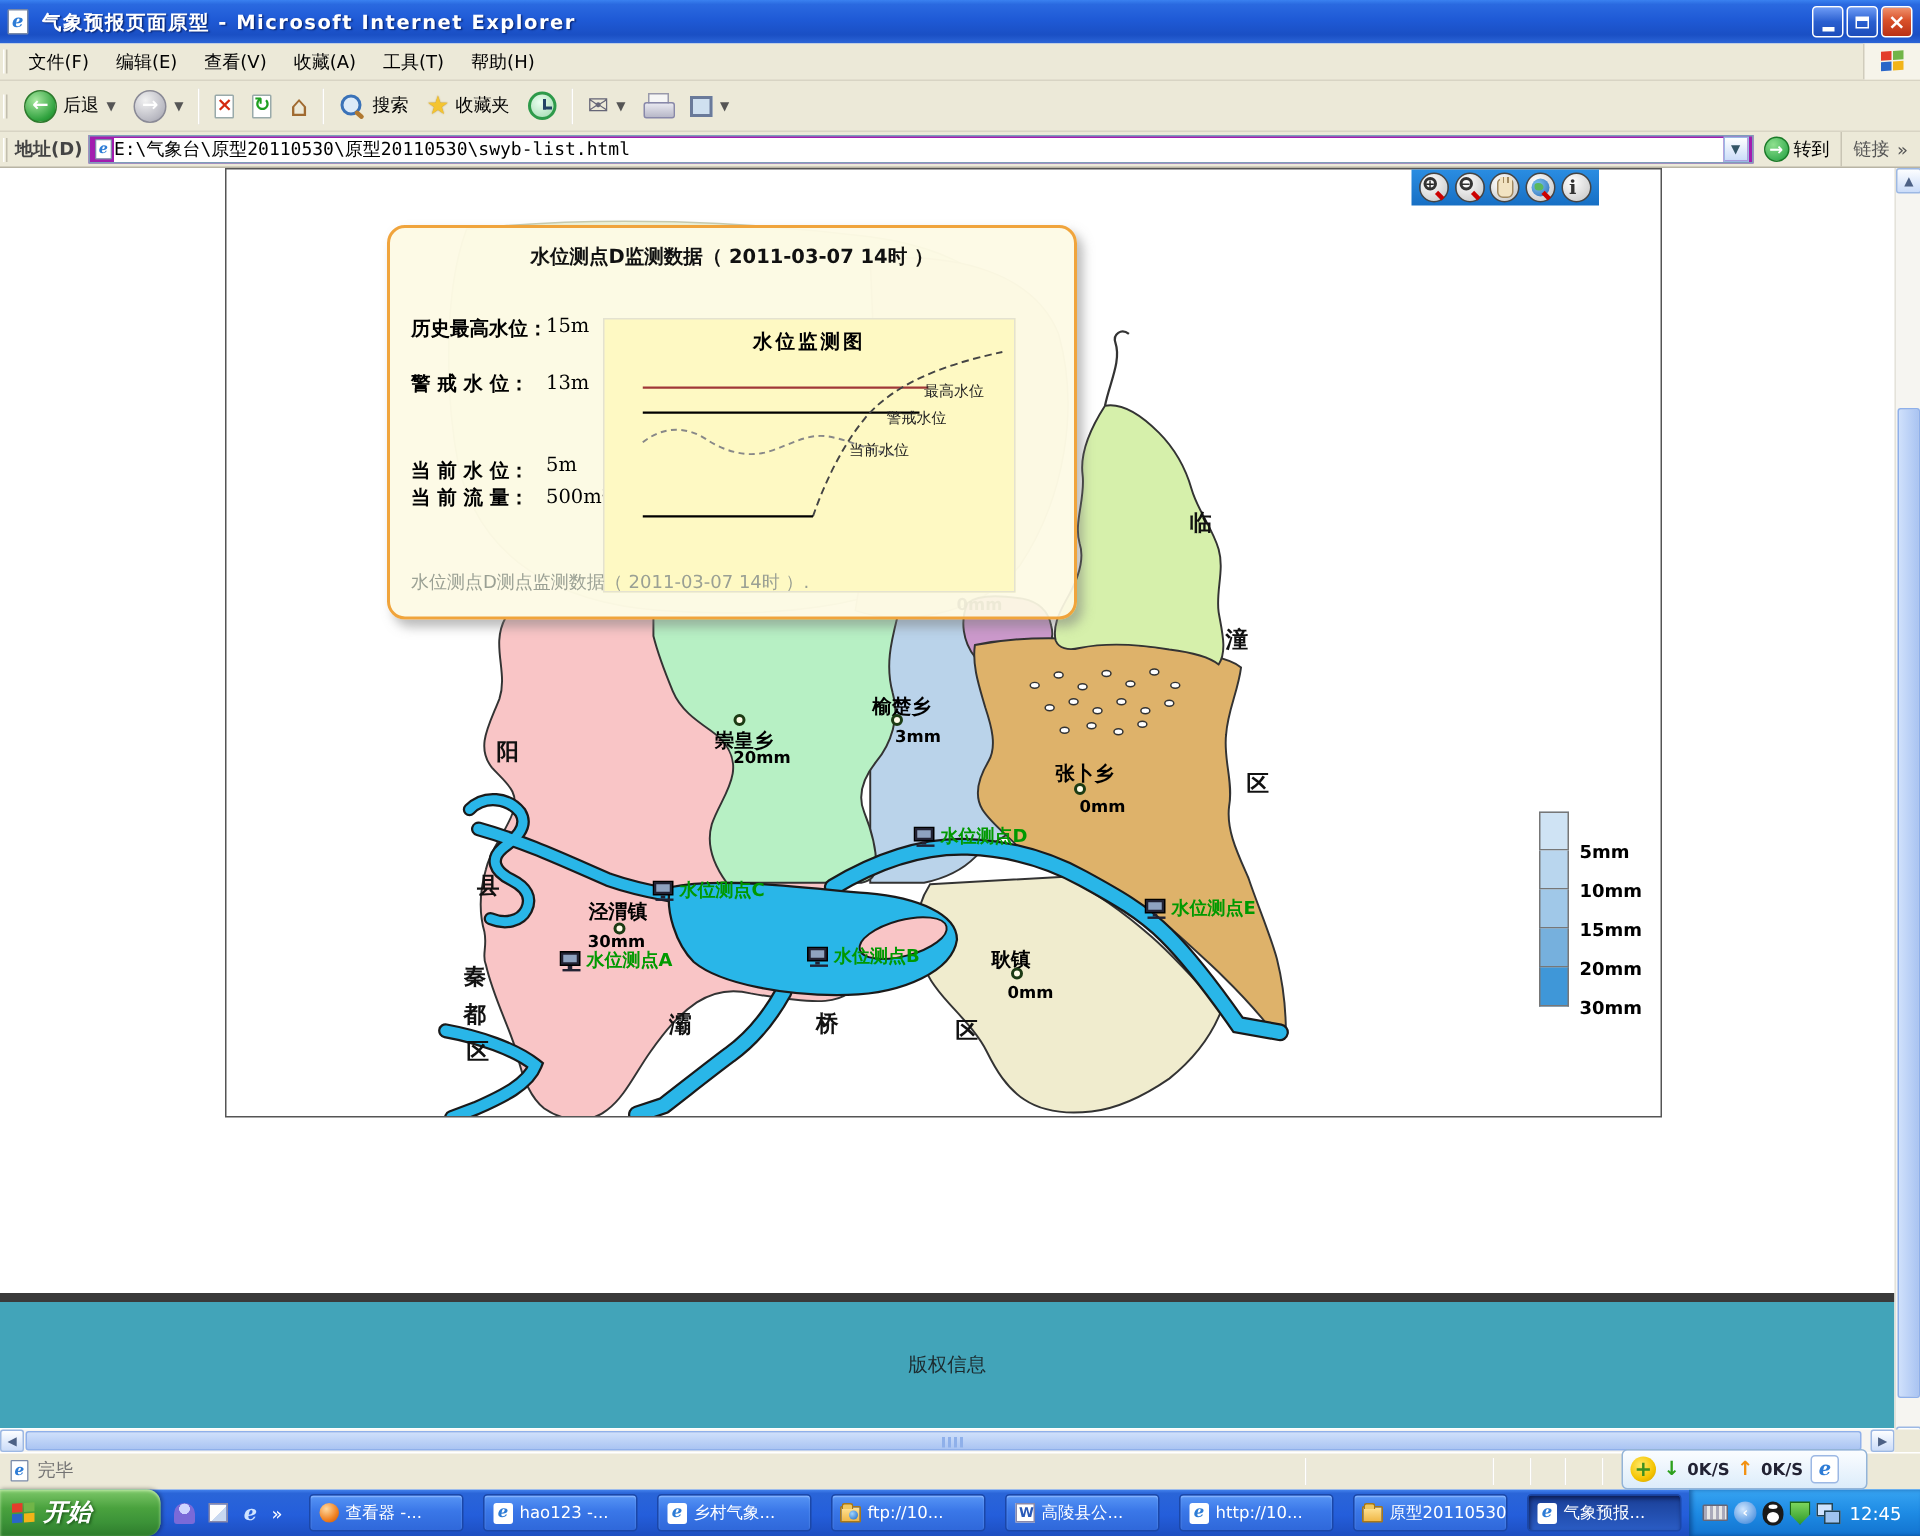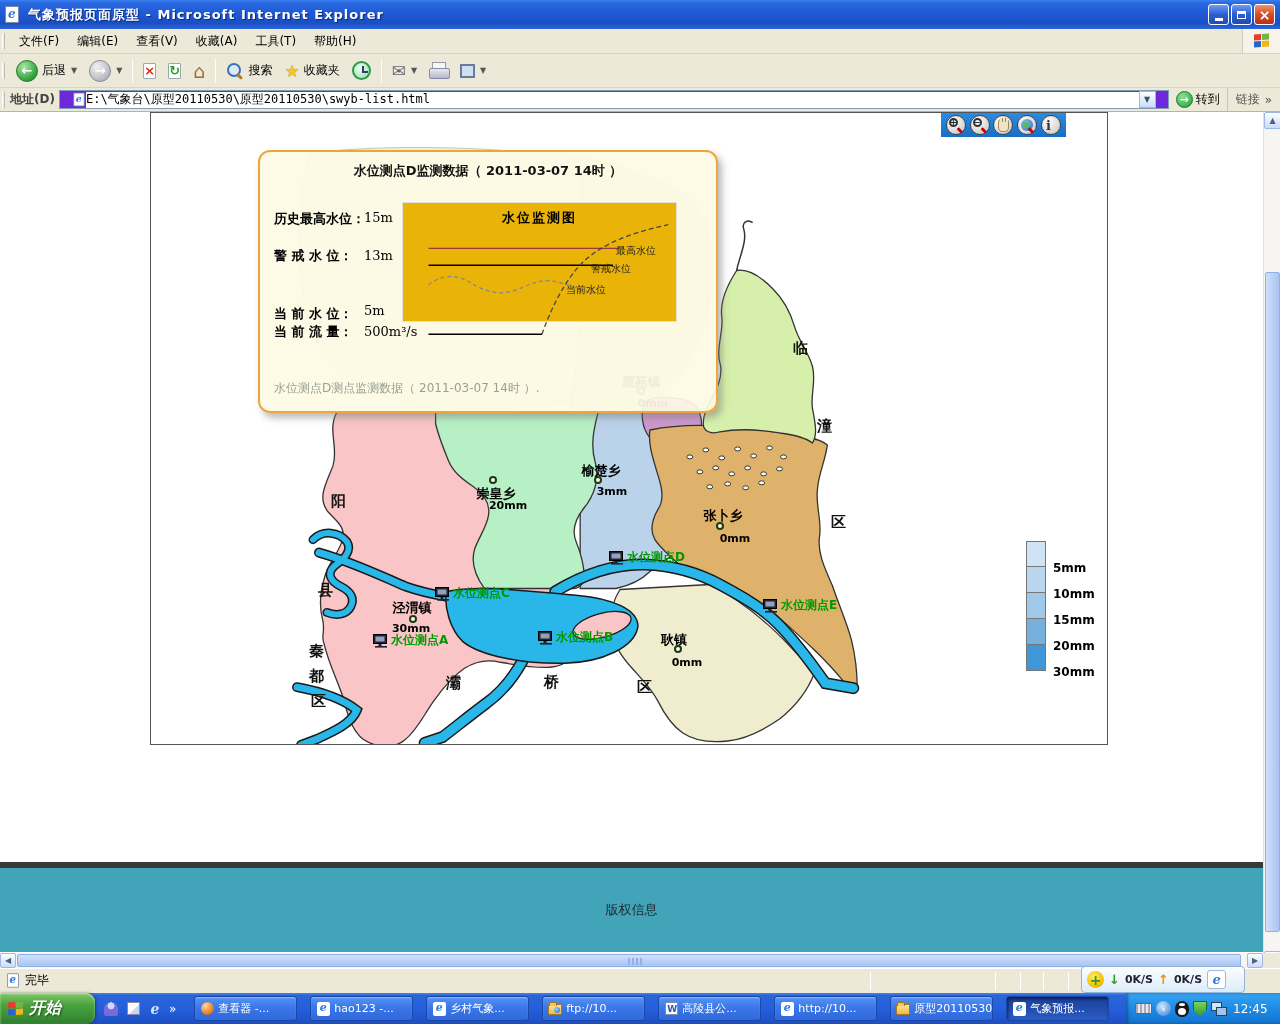--- a/index.html
+++ b/index.html
@@ -61,21 +61,21 @@
   .mail-g { font-size:17px; color:#667; line-height:16px; }
   .printer { position:relative; width:19px; height:15px; margin-top:3px; }
   .printer::before { content:""; position:absolute; left:3px; top:-3px; width:12px; height:6px; background:#f6f6f6; border:1px solid #99a; }
   .printer::after { content:""; position:absolute; left:0; top:3px; width:19px; height:9px; background:linear-gradient(#e8e8f0,#b8b8c8); border:1px solid #88a; border-radius:2px; }
   .pic-ico { width:15px; height:14px; border:2px solid #6a7a9a; background:#cfe0f0; }
 
   
   .addressbar { position:absolute; left:0; top:88px; width:1280px; height:24px; background:#ece9d8;
     border-bottom:1px solid #b8b4a4; display:flex; align-items:center; font-size:12px; }
   .addr-label { color:#444; margin-right:4px;font-weight:bold; }
-  .addr-field { flex:1; height:19px; background:#6d28d9; border:1px solid #7f9db9; display:flex; align-items:center; padding:0 12px; }
+  .addr-field { flex:1; height:19px; background:#a21caf; border:1px solid #7f9db9; display:flex; align-items:center; padding:0 2px; }
   .addr-field .doc-e { transform:scale(.8); }
   .addr-input { flex:1; border:none; outline:none; font:12px "DejaVu Sans Mono","Liberation Mono",monospace; height:16px; }
   .addr-drop { width:17px; height:17px; background:linear-gradient(#fdfeff,#cbdcf9); border:1px solid #9cb8e4; font-size:8px; color:#356;
     display:flex; align-items:center; justify-content:center; }
   .go-btn { display:flex; align-items:center; gap:3px; padding:0 7px; }
   .go-ico { width:17px; height:17px; border-radius:50%; background:radial-gradient(circle at 35% 30%,#8ee08e,#1f9e3f); color:#fff;
     font-size:11px; font-weight:bold; display:flex; align-items:center; justify-content:center; border:1px solid #1a7a28; }
   .links { display:flex; align-items:center; gap:5px; padding:0 8px; color:#555; border-left:1px solid #c8c4b4; height:100%; }
 
   
@@ -114,21 +114,21 @@
   .lg0{background:#cfe3f4;} .lg1{background:#b9d6ee;} .lg2{background:#a0c8e8;} .lg3{background:#76b0dd;} .lg4{background:#3f97d8;}
   .llabel { position:absolute; left:27px; bottom:-8px; font-size:12px; font-weight:bold; color:#000; }
 
   
   .dialog { position:absolute; left:258px; top:38px; width:460px; height:263px;
     background:rgba(253,250,228,0.93); border:2px solid #f0a43c; border-radius:12px;
     box-shadow:4px 5px 7px rgba(120,120,120,.5); z-index:20; }
   .dlg-title { position:absolute; left:0; top:10px; width:100%; text-align:center; font-size:13px; font-weight:bold; color:#111; }
   .drow-label { position:absolute; left:14px; font-size:13px; font-weight:bold; white-space:nowrap; }
   .drow-value { position:absolute; left:104px; font-size:13px; font-family:"DejaVu Serif","Liberation Serif",serif; }
-  .dlg-chart { position:absolute; left:142px; top:50px; width:275px; height:120px; background:#eab308; border:1px solid #e4e2d0; }
+  .dlg-chart { position:absolute; left:142px; top:60px; width:275px; height:183px; background:#fef9c3; border:1px solid #e4e2d0; }
   .chart-title { position:absolute; left:0; top:6px; width:100%; text-align:center; font-size:13px; font-weight:bold; letter-spacing:2px; }
   .chart-label { position:absolute; font-size:10px; color:#222; white-space:nowrap; }
   .dlg-footer { position:absolute; left:14px; top:228px; font-size:12px; color:#9aa094; }
 
   
   .footer-band { position:absolute; left:0; top:750px; width:1263px; height:90px; background:#42a4b9;
     border-top:6px solid #3a3a3a; display:flex; align-items:center; justify-content:center; }
   .footer-text { font-size:13px; color:#1c2a2e; }
 
   
@@ -141,38 +141,38 @@
   .h-btn { position:absolute; top:0; width:16px; height:15px; background:linear-gradient(180deg,#fdfeff,#cbdcf9);
     border:1px solid #9cb8e4; border-radius:2px; color:#4d6185; font-size:8px; display:flex; align-items:center; justify-content:center; }
   .h-thumb { position:absolute; left:17px; top:1px; width:1224px; height:13px; border:1px solid #8fb0ea; border-radius:2px;
     background:linear-gradient(180deg,#cfe0fb,#aac4f2); }
   .h-grip { position:absolute; left:610px; top:3px; width:14px; height:7px;
     background:repeating-linear-gradient(90deg,#8fb0ea 0 2px,transparent 2px 4px); }
   .scroll-corner { position:absolute; left:1263px; top:953px; width:17px; height:15px; background:#ece9d8; }
 
   
   .statusbar { position:absolute; left:0; top:968px; width:1280px; height:25px; background:#ece9d8; border-top:1px solid #fff; }
-  .status-left { position:absolute; left:6px; top:3px; display:flex; align-items:center; gap:5px; font-size:12px; color:#000000; }
+  .status-left { position:absolute; left:6px; top:3px; display:flex; align-items:center; gap:5px; font-size:12px; color:#737373; }
   .s-sep { position:absolute; top:3px; width:1px; height:18px; background:#c0bcac; border-right:1px solid #fff; }
 
   
   .net-widget { position:absolute; left:1081px; top:966px; width:164px; height:27px; z-index:40;
     background:linear-gradient(180deg,#fbfdff,#dcecfa); border:1px solid #93b4d8; border-radius:4px;
     display:flex; align-items:center; gap:5px; padding:0 5px; font-size:11px; font-weight:bold; color:#223; }
   .w360 { width:17px; height:17px; border-radius:50%; background:radial-gradient(circle at 40% 35%,#ffe96a,#f5c400 60%,#c99a00);
     color:#3d8f1f; font-size:14px; font-weight:bold; display:flex; align-items:center; justify-content:center; line-height:14px; }
   .arrow-dn { color:#2ca01c; font-size:13px; } .arrow-up { color:#f29111; font-size:13px; }
   .wie { width:19px; height:19px; border-radius:3px; background:#fff; border:1px solid #9cb8e4;
     display:flex; align-items:center; justify-content:center; }
   .wie b { font:italic bold 13px "DejaVu Serif",serif; color:#2d7cd6; }
 
   
   .taskbar { position:absolute; left:0; top:993px; width:1280px; height:31px;
     background:linear-gradient(180deg,#4584ee 0%,#2a65d8 8%,#245edb 55%,#1d4ec0 100%); display:flex; align-items:center; }
-  .start-btn { width:95px; height:31px; border-radius:0 9px 9px 0; display:flex; align-items:center; gap:5px; padding:0 10px 0 8px;
+  .start-btn { width:107px; height:31px; border-radius:0 9px 9px 0; display:flex; align-items:center; gap:5px; padding:0 10px 0 8px;
     background:linear-gradient(180deg,#7ec86a 0%,#4aa23e 40%,#3c9338 70%,#2e7c2c 100%);
     box-shadow:inset 0 1px 2px #bfe8a8, 1px 0 3px rgba(0,0,0,.4); color:#fff; font-style:italic; font-weight:bold; font-size:16px;
     text-shadow:1px 1px 2px rgba(0,40,0,.6); }
   .ql { display:flex; align-items:center; gap:6px; padding:0 8px; }
   .ql-ico { width:16px; height:16px; border-radius:3px; display:flex; align-items:center; justify-content:center; }
   .msn-man { width:14px; height:14px; border-radius:50% 50% 2px 2px; background:radial-gradient(circle at 50% 28%,#cfd6ff 0 28%,#7a6ad8 30%); }
   .desk-ico { width:13px; height:13px; background:linear-gradient(135deg,#fdfdfd 55%,#c8d8f0 56%); border:1px solid #88a; }
   .ie-e { font:italic bold 14px "DejaVu Serif",serif; color:#cfe4ff; }
   .ql-more { color:#fff; font-size:12px; }
   .tasks { display:flex; gap:13px; margin-left:10px; }

